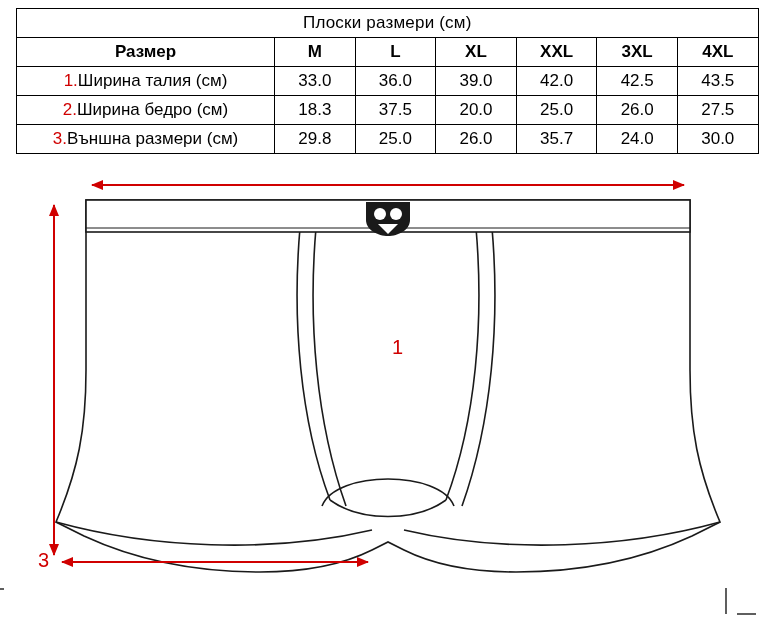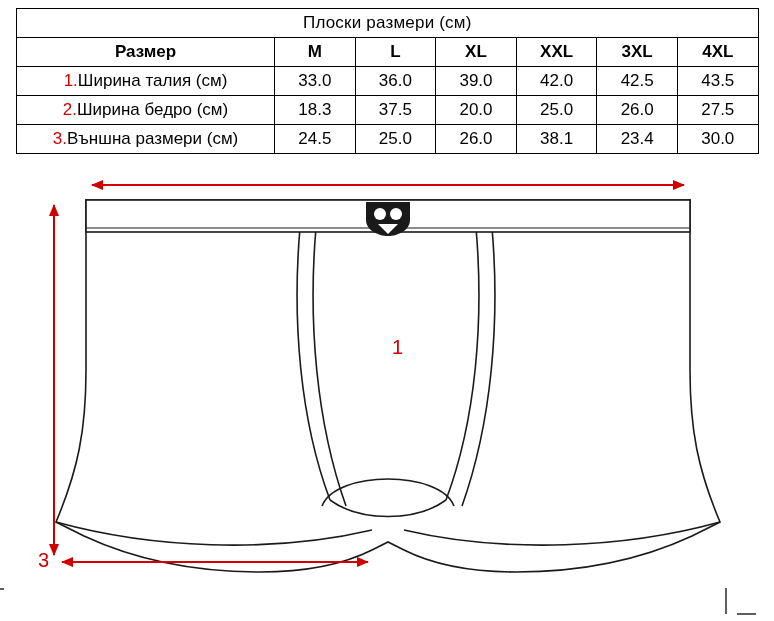--- a/index.html
+++ b/index.html
@@ -138,25 +138,25 @@
           <td class="val">18.3</td>
           <td class="val">37.5</td>
           <td class="val">20.0</td>
           <td class="val">25.0</td>
           <td class="val">26.0</td>
           <td class="val">27.5</td>
         </tr>
 
         <tr>
           <td class="row-label"><span class="num">3.</span><span>Външна размери (см)</span></td>
-          <td class="val">24.5</td>
+          <td class="val">29.8</td>
           <td class="val">25.0</td>
           <td class="val">26.0</td>
-          <td class="val">38.1</td>
-          <td class="val">23.4</td>
+          <td class="val">35.7</td>
+          <td class="val">24.0</td>
           <td class="val">30.0</td>
         </tr>
       </tbody>
     </table>
   </div>
 
   <div class="diagram">
     <svg width="774" height="451" viewBox="0 0 774 451" xmlns="http://www.w3.org/2000/svg">
       <defs>
         <marker id="arrR" markerWidth="12" markerHeight="10" refX="11" refY="5" orient="auto" markerUnits="userSpaceOnUse">

